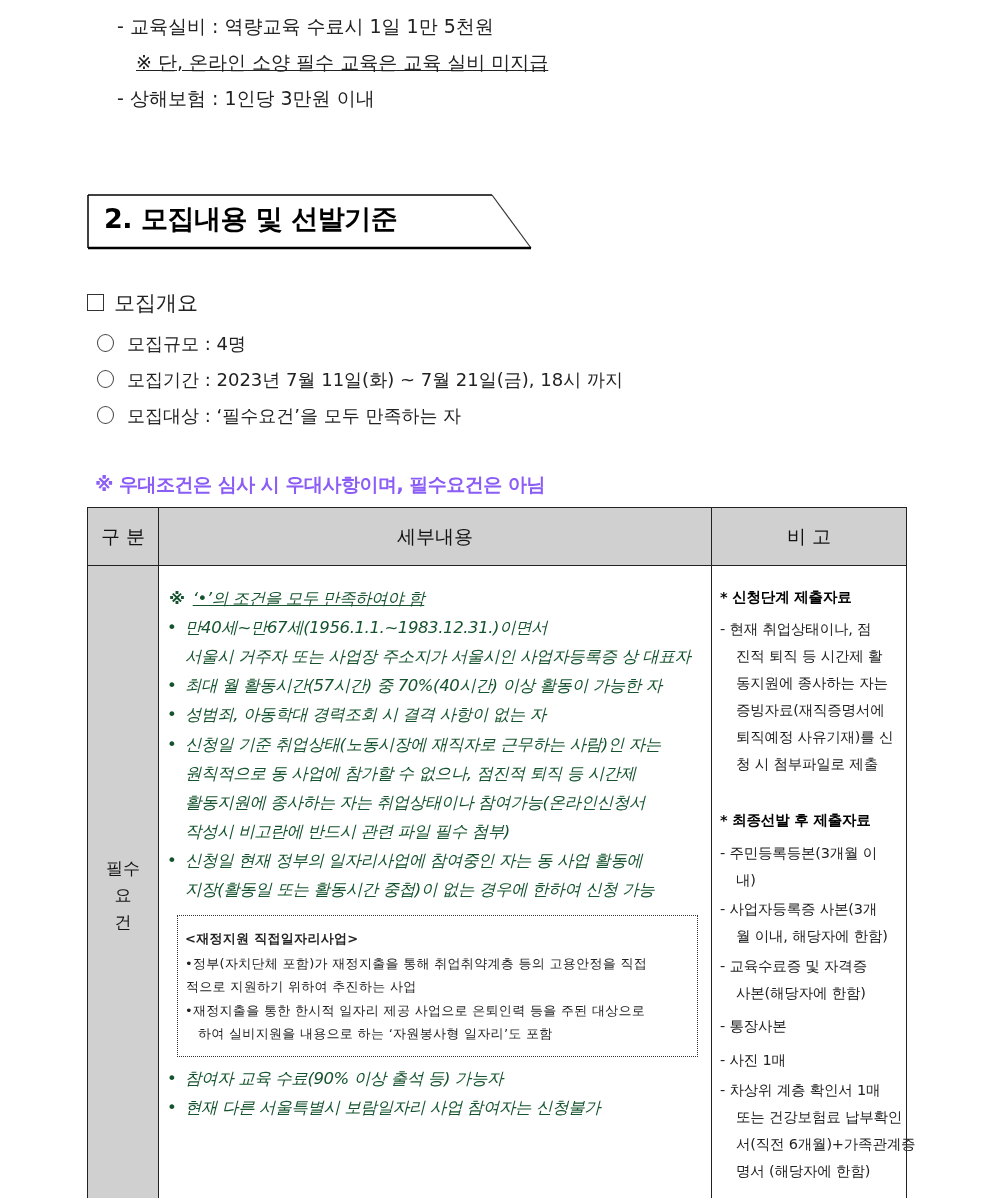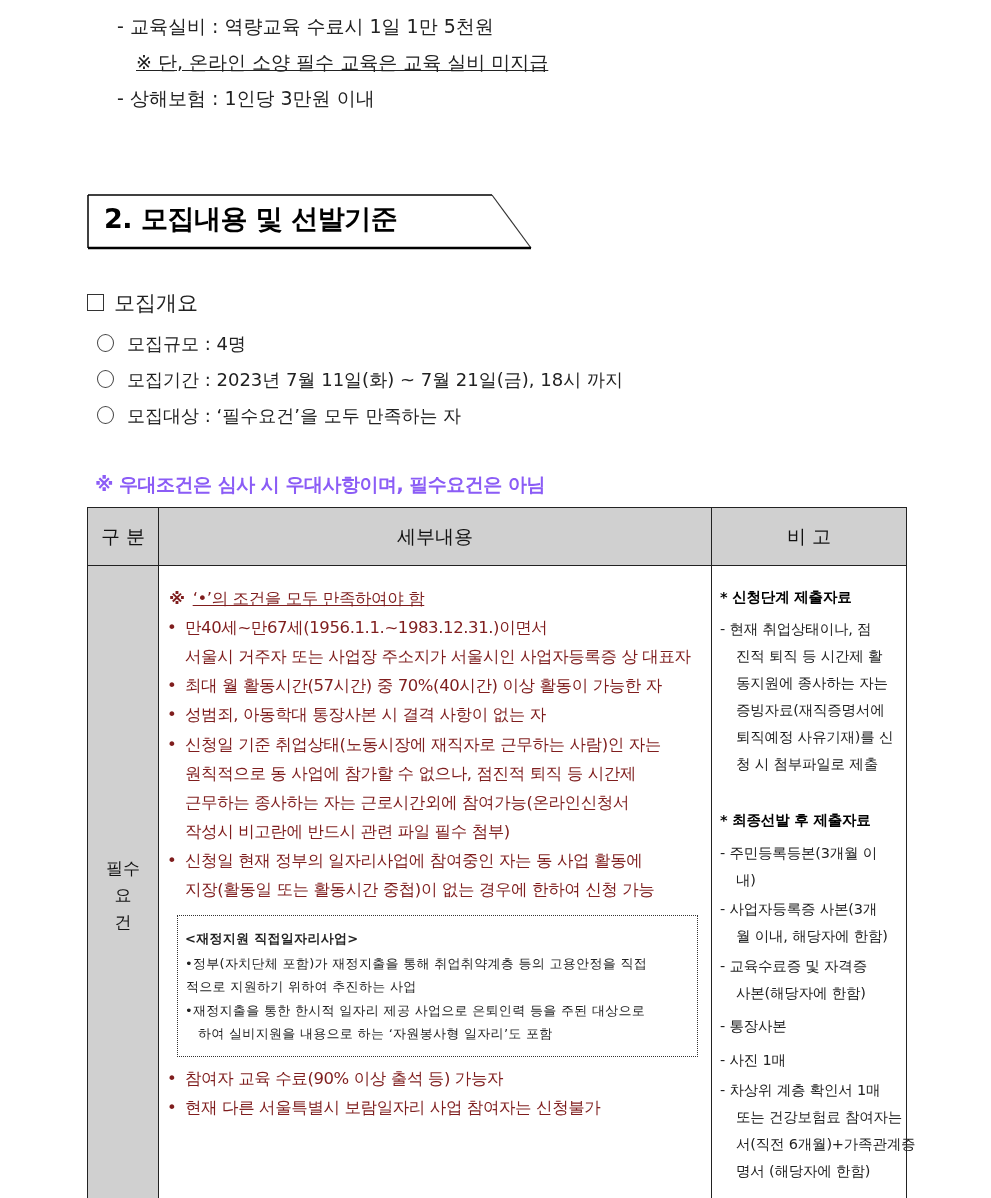--- a/index.html
+++ b/index.html
@@ -30,21 +30,21 @@
   
   table.req {
     position: absolute; left: 87px; top: 507px; width: 819px;
     border-collapse: collapse; table-layout: fixed;
   }
   table.req td, table.req th { border: 1.5px solid #222; padding: 12px; vertical-align: top; }
   table.req th { background: #d0d0d0; height: 33px; font-weight: normal; font-size: 19px; vertical-align: middle; text-align: center; }
   td.cat { background: #d0d0d0; text-align: center; vertical-align: middle !important; font-size: 17px; line-height: 27px; }
   td.detail { height: 634px; position: relative; }
   td.remark { position: relative; }
-  .d-line { position: absolute; left: 8px; font-size: 16.5px; color: #7f1d1d; white-space: nowrap; letter-spacing: -0.4px; }
+  .d-line { position: absolute; left: 8px; font-size: 16.5px; color: #14532d; white-space: nowrap; letter-spacing: -0.4px; font-style: italic; }
   .d-bullet { display: inline-block; width: 18px; }
   .d-indent { padding-left: 18px; }
   .d-head { font-weight: normal; }
   .d-head .mark { font-weight: bold; margin-right: 8px; }
   .d-head .u { text-decoration: underline; }
   .dotbox {
     position: absolute; left: 18px; top: 349px; width: 521px; height: 142px;
     border: 1.3px dotted #333; box-sizing: border-box;
   }
   .db-line { position: absolute; left: 7px; font-size: 13px; color: #222; white-space: nowrap; letter-spacing: 0.3px; }
@@ -102,24 +102,24 @@
       <div>필수요</div>
       <div>건</div>
     </td>
     <td class="detail">
       <div class="d-line d-head" style="top:22px; left:10px;">
         <span class="mark">※</span><span class="u">‘•’의 조건을 모두 만족하여야 함</span>
       </div>
       <div class="d-line" style="top:51px;"><span class="d-bullet">•</span><span>만40세~만67세(1956.1.1.~1983.12.31.)이면서</span></div>
       <div class="d-line d-indent" style="top:80px;">서울시 거주자 또는 사업장 주소지가 서울시인 사업자등록증 상 대표자</div>
       <div class="d-line" style="top:109px;"><span class="d-bullet">•</span><span>최대 월 활동시간(57시간) 중 70%(40시간) 이상 활동이 가능한 자</span></div>
-      <div class="d-line" style="top:138px;"><span class="d-bullet">•</span><span>성범죄, 아동학대 통장사본 시 결격 사항이 없는 자</span></div>
+      <div class="d-line" style="top:138px;"><span class="d-bullet">•</span><span>성범죄, 아동학대 경력조회 시 결격 사항이 없는 자</span></div>
       <div class="d-line" style="top:168px;"><span class="d-bullet">•</span><span>신청일 기준 취업상태(노동시장에 재직자로 근무하는 사람)인 자는</span></div>
       <div class="d-line d-indent" style="top:197px;">원칙적으로 동 사업에 참가할 수 없으나, 점진적 퇴직 등 시간제</div>
-      <div class="d-line d-indent" style="top:226px;">근무하는 종사하는 자는 근로시간외에 참여가능(온라인신청서</div>
+      <div class="d-line d-indent" style="top:226px;">활동지원에 종사하는 자는 취업상태이나 참여가능(온라인신청서</div>
       <div class="d-line d-indent" style="top:255px;">작성시 비고란에 반드시 관련 파일 필수 첨부)</div>
       <div class="d-line" style="top:284px;"><span class="d-bullet">•</span><span>신청일 현재 정부의 일자리사업에 참여중인 자는 동 사업 활동에</span></div>
       <div class="d-line d-indent" style="top:313px;">지장(활동일 또는 활동시간 중첩)이 없는 경우에 한하여 신청 가능</div>
 
       <div class="dotbox">
         <div class="db-line db-title" style="top:14px;">&lt;재정지원 직접일자리사업&gt;</div>
         <div class="db-line" style="top:39px;">•정부(자치단체 포함)가 재정지출을 통해 취업취약계층 등의 고용안정을 직접</div>
         <div class="db-line" style="top:62px; left:8px;">적으로 지원하기 위하여 추진하는 사업</div>
         <div class="db-line" style="top:86px;">•재정지출을 통한 한시적 일자리 제공 사업으로 은퇴인력 등을 주된 대상으로</div>
         <div class="db-line" style="top:109px; left:20px;">하여 실비지원을 내용으로 하는 ‘자원봉사형 일자리’도 포함</div>
@@ -140,19 +140,19 @@
       <div class="r-line r-head" style="top:245px;">* 최종선발 후 제출자료</div>
       <div class="r-line" style="top:278px;">- 주민등록등본(3개월 이</div>
       <div class="r-line" style="top:305px; left:24px;">내)</div>
       <div class="r-line" style="top:334px;">- 사업자등록증 사본(3개</div>
       <div class="r-line" style="top:361px; left:24px;">월 이내, 해당자에 한함)</div>
       <div class="r-line" style="top:391px;">- 교육수료증 및 자격증</div>
       <div class="r-line" style="top:418px; left:24px;">사본(해당자에 한함)</div>
       <div class="r-line" style="top:451px;">-  통장사본</div>
       <div class="r-line" style="top:485px;">- 사진 1매</div>
       <div class="r-line" style="top:515px;">- 차상위 계층 확인서 1매</div>
-      <div class="r-line" style="top:542px; left:24px;">또는 건강보험료 참여자는</div>
+      <div class="r-line" style="top:542px; left:24px;">또는 건강보험료 납부확인</div>
       <div class="r-line" style="top:569px; left:24px;">서(직전 6개월)+가족관계증</div>
       <div class="r-line" style="top:596px; left:24px;">명서 (해당자에 한함)</div>
     </td>
   </tr>
 </tbody>
   </table>
 
 </body></html>

